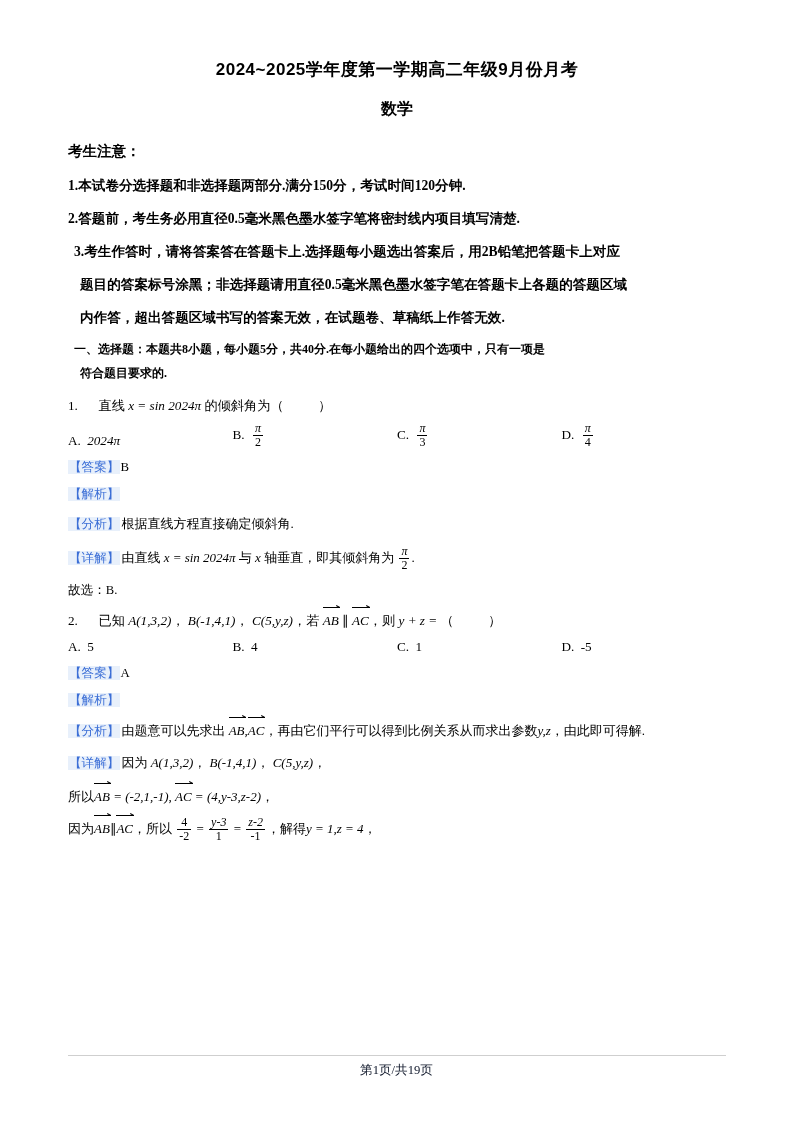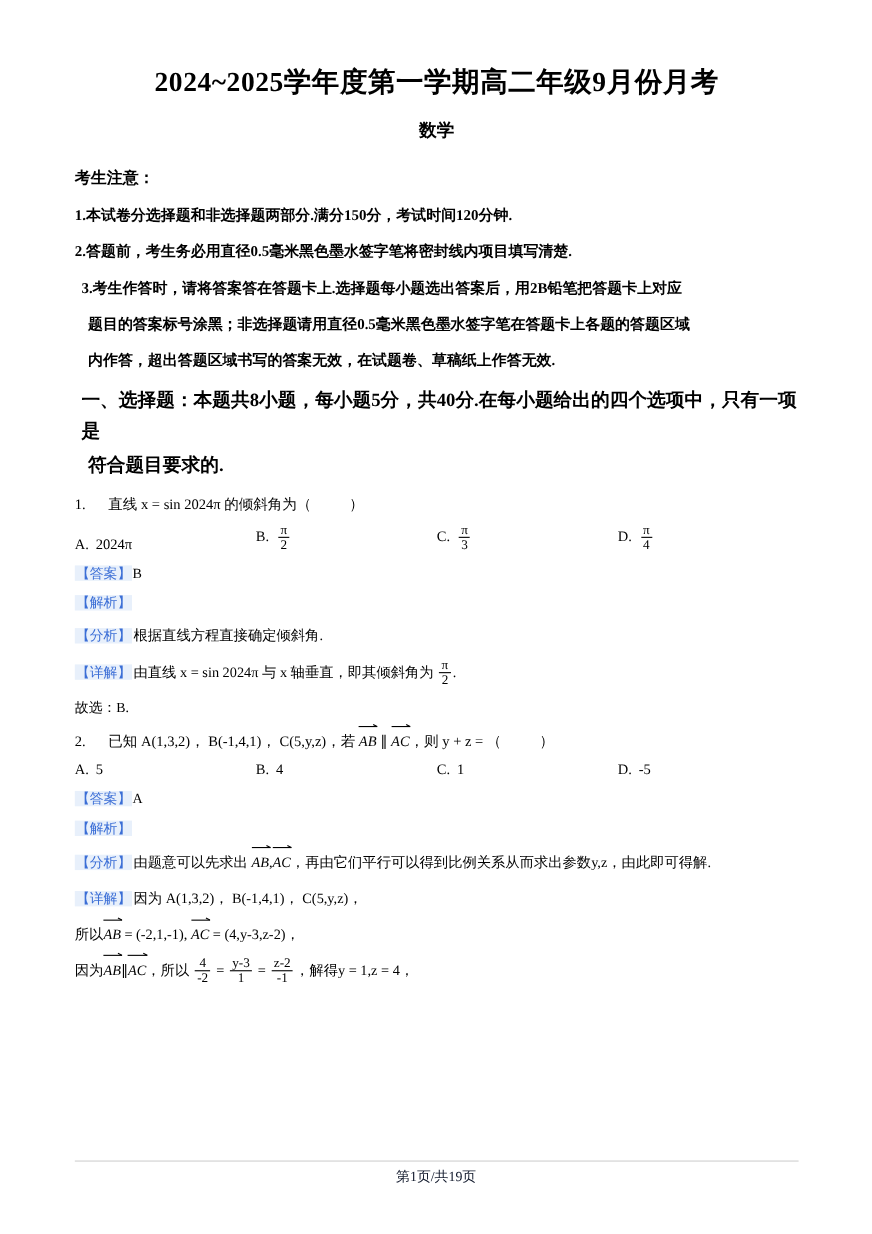--- a/index.html
+++ b/index.html
@@ -24,24 +24,24 @@
   }
   .content {
     position: absolute;
     left: 68px;
     top: 58px;
     width: 658px;
   }
   .title {
     text-align: center;
     font-weight: bold;
-    font-size: 25px;
+    font-size: 17px;
     letter-spacing: 0.5px;
     margin: 0 0 18px 0;
-    font-family: Liberation Serif, serif;
+    font-family: Liberation Sans, sans-serif;
   }
   .subject {
     text-align: center;
     font-weight: bold;
     font-size: 16px;
     margin: 0 0 22px 0;
   }
   .notice-head {
     font-weight: bold;
     font-size: 14.5px;
@@ -52,21 +52,21 @@
     font-size: 13.6px;
     line-height: 1.55;
     margin: 0 0 12px 0;
     text-align: justify;
   }
   .notice-line.indent {
     padding-left: 6px;
   }
   .section-line {
     font-weight: bold;
-    font-size: 17px;
+    font-size: 12px;
     line-height: 1.6;
     margin: 0 0 12px 0;
     padding-left: 6px;
   }
   .q {
     font-size: 13.2px;
     line-height: 1.7;
     margin: 0 0 6px 0;
   }
   .opts {
@@ -100,21 +100,21 @@
   .plain {
     font-size: 13px;
     line-height: 1.75;
     margin: 6px 0 8px 0;
   }
   .small-note {
     font-size: 12.6px;
     margin: 6px 0 10px 0;
   }
   
-  .it { font-family: "Liberation Serif", serif; }
+  .it { font-family: "Liberation Serif", serif; font-style: italic; }
   .frac {
     display: inline-block;
     vertical-align: middle;
     text-align: center;
     font-size: 12px;
     line-height: 1.05;
     margin: 0 2px;
     position: relative;
     top: -1px;
   }

